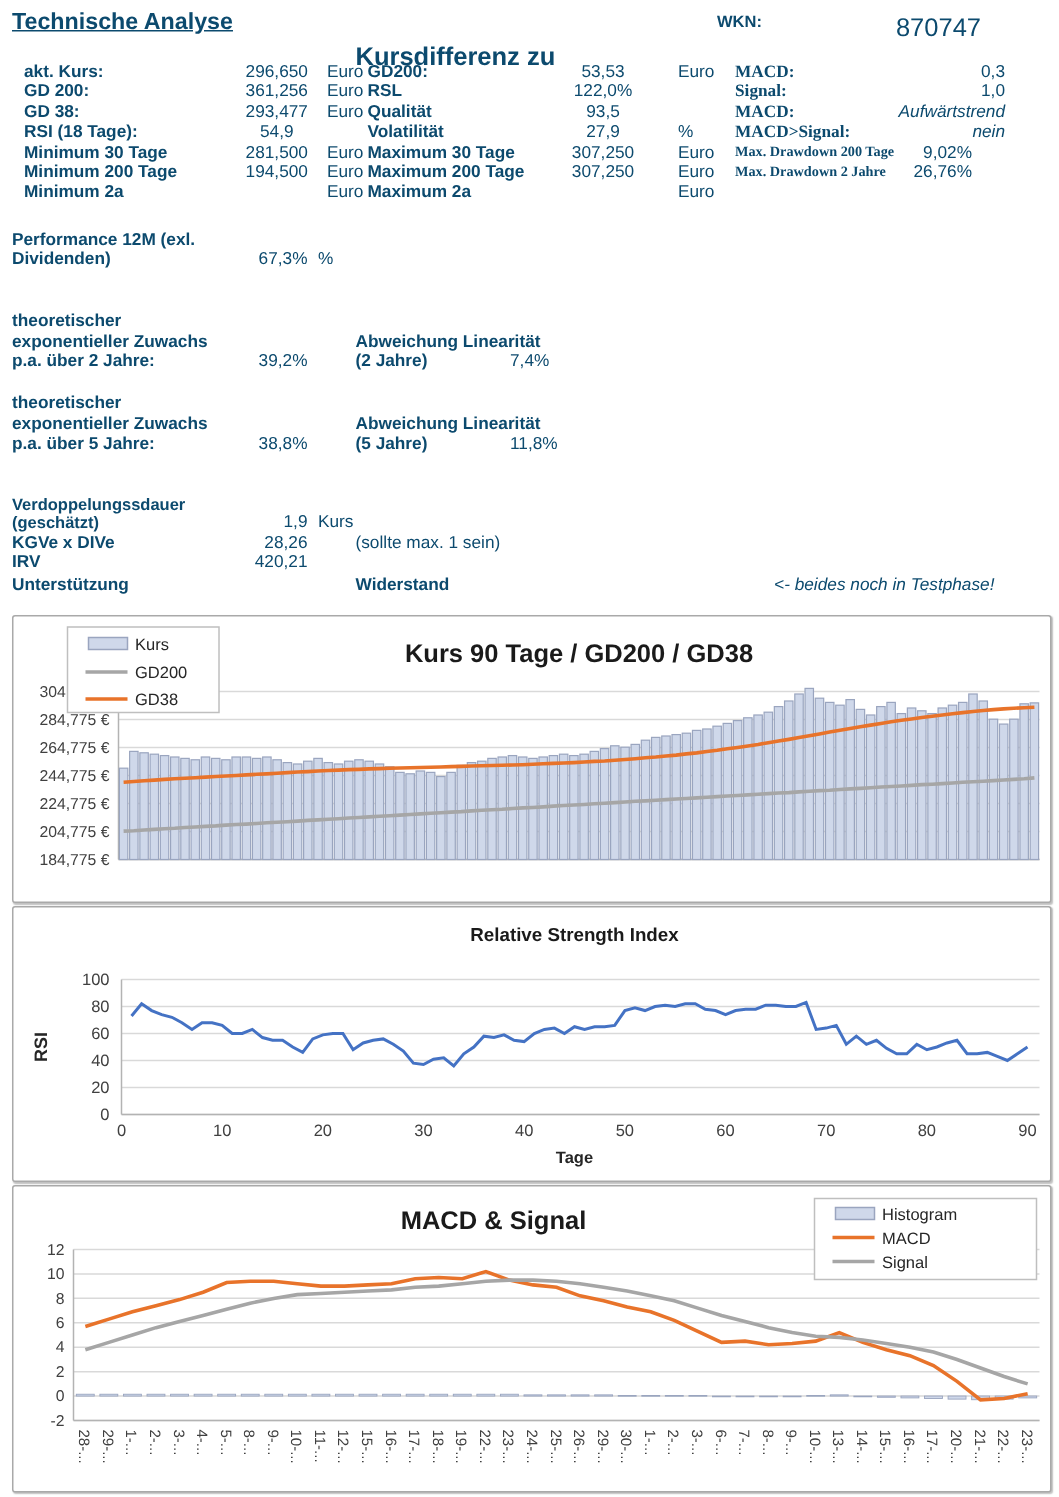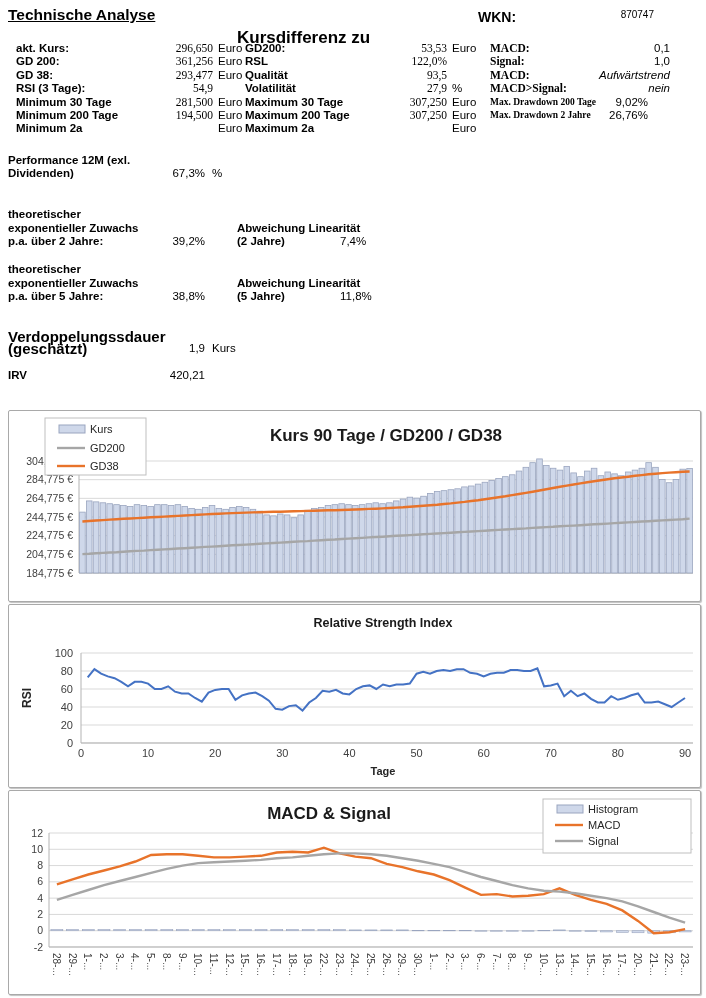--- a/index.html
+++ b/index.html
@@ -1,37 +1,37 @@
 <!DOCTYPE html>
 <html><head>
 <meta charset="utf-8">
 <style>
   html,body{margin:0;padding:0;background:#fff;}
   .page{position:relative;width:706px;height:998px;background:#fff;overflow:hidden;
-        font-family:"Liberation Sans",sans-serif;color:#000000;}
+        font-family:"Liberation Sans",sans-serif;color:#0c4a6e;}
   
   .title{position:absolute;left:8px;top:6px;font-size:15.5px;font-weight:bold;text-decoration:underline;}
-  .wkn-l{position:absolute;left:478px;top:9px;font-size:14px;font-weight:bold;}
-  .wkn-v{position:absolute;right:52px;top:9px;font-size:10px;}
+  .wkn-l{position:absolute;left:478px;top:9px;font-size:11px;font-weight:bold;}
+  .wkn-v{position:absolute;right:52px;top:9px;font-size:17px;}
   
   .kdz{position:absolute;left:237px;top:28px;font-size:17px;font-weight:bold;}
   .stats{position:absolute;left:16px;top:42px;width:654px;}
   .srow{display:grid;grid-template-columns:140px 57px 32px 112px 90px 36px 108px 79px;height:13.4px;
         font-size:11.5px;line-height:13.4px;white-space:nowrap;}
   .srow .lab{font-weight:bold;}
-  .srow .val{text-align:right;font-family:Liberation Serif, serif;}
+  .srow .val{text-align:center;}
   .srow .unit{padding-left:5px;}
   .srow .l3{font-weight:bold;padding-left:7px;font-family:Liberation Serif, serif;}
   .srow .l3.small{font-size:9.5px;}
   .srow .v3{text-align:right;}
   .srow .v3.left{text-align:right;padding-left:2px;font-style:italic;}
   
   .blk{position:absolute;left:0;width:706px;font-size:11.5px;line-height:13.2px;}
   .bl{position:absolute;left:8px;bottom:0;font-weight:bold;white-space:pre-line;}
-  .bl.small{font-size:15px;line-height:12px;}
+  .bl.small{font-size:11px;line-height:12px;}
   .v1{position:absolute;left:95px;bottom:0;width:110px;text-align:right;}
   .u1{position:absolute;left:212px;bottom:0;}
   .l2{position:absolute;left:237px;bottom:0;font-weight:bold;white-space:pre-line;}
   .l2.plain{font-weight:normal;}
   .v2{position:absolute;left:340px;bottom:0;width:88px;text-align:left;}
   .noteR{position:absolute;right:43px;bottom:0;font-style:italic;}
   
   .panel{position:absolute;left:8px;width:691px;background:#fff;border:1px solid #a9a9a9;
          border-radius:2px;box-shadow:1px 1px 1px rgba(0,0,0,.25);}
   svg{display:block;}
@@ -55,21 +55,21 @@
   <div class="kdz">Kursdifferenz zu</div>
   <div class="stats" id="stats">
       <div class="srow">
         <span class="lab">akt. Kurs:</span>
         <span class="val">296,650</span>
         <span class="unit">Euro</span>
         <span class="lab">GD200:</span>
         <span class="val">53,53</span>
         <span class="unit">Euro</span>
         <span class="l3">MACD:</span>
-        <span class="v3">0,1</span>
+        <span class="v3">0,3</span>
       </div>
       <div class="srow">
         <span class="lab">GD 200:</span>
         <span class="val">361,256</span>
         <span class="unit">Euro</span>
         <span class="lab">RSL</span>
         <span class="val">122,0%</span>
         <span class="unit"></span>
         <span class="l3">Signal:</span>
         <span class="v3">1,0</span>
@@ -78,21 +78,21 @@
         <span class="lab">GD 38:</span>
         <span class="val">293,477</span>
         <span class="unit">Euro</span>
         <span class="lab">Qualität</span>
         <span class="val">93,5</span>
         <span class="unit"></span>
         <span class="l3">MACD:</span>
         <span class="v3 left">Aufwärtstrend</span>
       </div>
       <div class="srow">
-        <span class="lab">RSI (3 Tage):</span>
+        <span class="lab">RSI (18 Tage):</span>
         <span class="val">54,9</span>
         <span class="unit"></span>
         <span class="lab">Volatilität</span>
         <span class="val">27,9</span>
         <span class="unit">%</span>
         <span class="l3">MACD&gt;Signal:</span>
         <span class="v3 left">nein</span>
       </div>
       <div class="srow">
         <span class="lab">Minimum 30 Tage</span>
@@ -154,26 +154,36 @@
   </div>
 
 
   <div class="blk" style="top:330px;height:25px">
     <span class="bl small">Verdoppelungssdauer
 (geschätzt)</span>
     <span class="v1">1,9</span>
     <span class="u1">Kurs</span>
   </div>
 
+  <div class="blk" style="top:356px;height:13px">
+    <span class="bl">KGVe x DIVe</span>
+    <span class="v1">28,26</span>
+    <span class="l2 plain">(sollte max. 1 sein)</span>
+  </div>
 
   <div class="blk" style="top:369px;height:13px">
     <span class="bl">IRV</span>
     <span class="v1">420,21</span>
   </div>
 
+  <div class="blk" style="top:383px;height:14px">
+    <span class="bl">Unterstützung</span>
+    <span class="l2">Widerstand</span>
+    <span class="noteR">&lt;- beides noch in Testphase!</span>
+  </div>
 
   <div class="panel" style="top:410px;height:190px">
     <svg id="svg-kurs" width="689" height="188" viewBox="0 0 689 188">
         <line x1="70" x2="684" y1="50" y2="50" stroke="#d9d9d9" stroke-width="1"></line>
         <text x="64" y="53.5" text-anchor="end" class="tick">304,775 €</text>
         <line x1="70" x2="684" y1="68.66666666666667" y2="68.66666666666667" stroke="#d9d9d9" stroke-width="1"></line>
         <text x="64" y="72.16666666666667" text-anchor="end" class="tick">284,775 €</text>
         <line x1="70" x2="684" y1="87.33333333333334" y2="87.33333333333334" stroke="#d9d9d9" stroke-width="1"></line>
         <text x="64" y="90.83333333333334" text-anchor="end" class="tick">264,775 €</text>
         <line x1="70" x2="684" y1="105.99999999999999" y2="105.99999999999999" stroke="#d9d9d9" stroke-width="1"></line>

